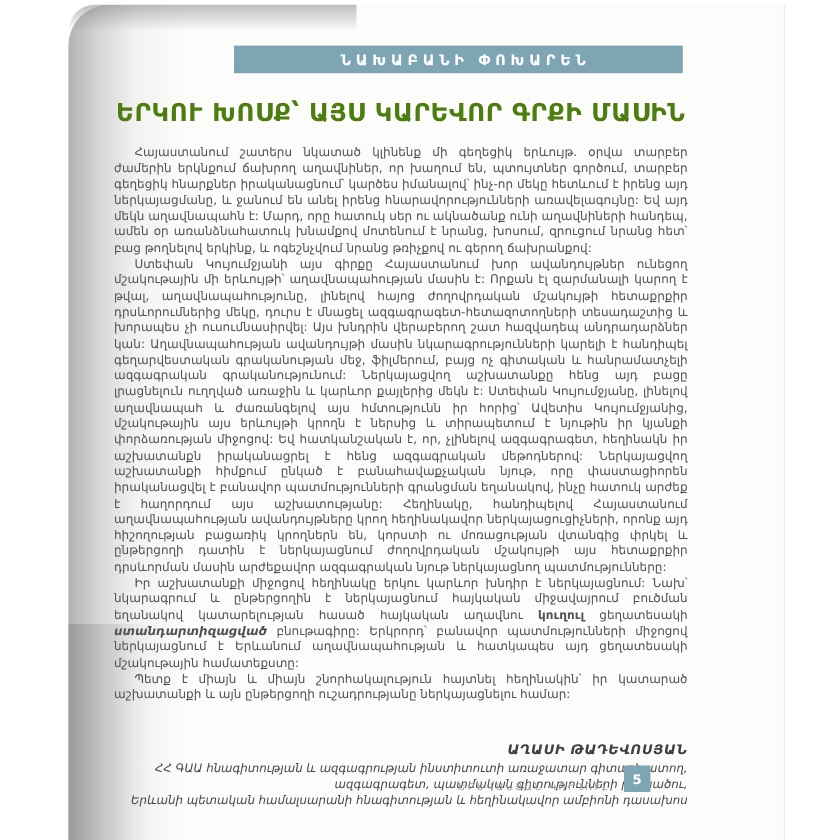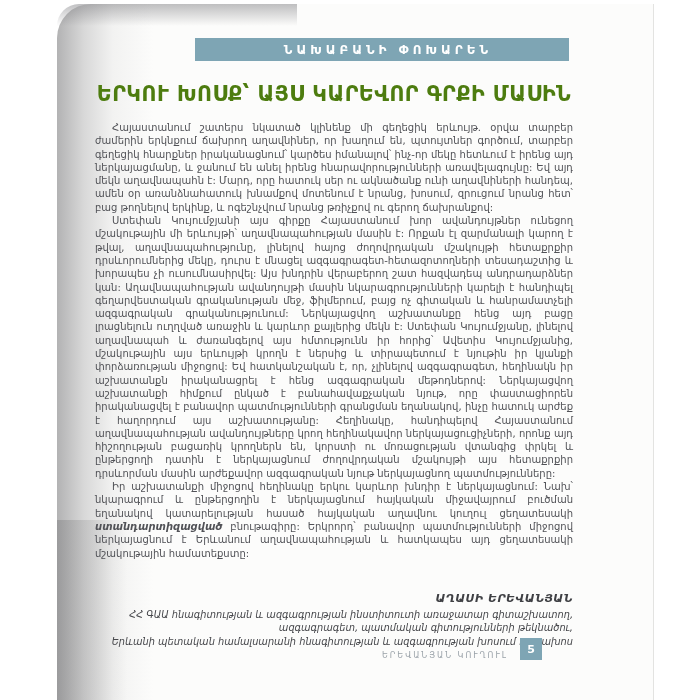--- a/index.html
+++ b/index.html
@@ -52,21 +52,21 @@
     text-align:center;
     font-size:20.5px;font-weight:bold;color:#4d7c0f;letter-spacing:0.5px;
     white-space:nowrap;
   }
   .body-text{
     margin-top:15px;
     font-size:10px;line-height:13.3px;color:#515257;
     text-align:justify;
   }
   .body-text p{margin:0;text-indent:17px;}
-  .b1{font-weight:normal;}
+  .b1{font-weight:bold;}
   .bi{font-weight:bold;font-style:italic;}
   .signature{
     margin-top:32px;
     text-align:right;color:#3f4044;
   }
   .sig-name{
     font-size:11px;font-weight:bold;font-style:italic;letter-spacing:0.5px;
     margin-bottom:3px;
   }
   .sig-role{
@@ -107,27 +107,30 @@
     <div class="body-text">
       <p>
         <span>Հայաստանում շատերս նկատած կլինենք մի գեղեցիկ երևույթ. օրվա տարբեր ժամերին երկնքում ճախրող աղավնիներ, որ խաղում են, պտույտներ գործում, տարբեր գեղեցիկ հնարքներ իրականացնում՝ կարծես իմանալով՝ ինչ-որ մեկը հետևում է իրենց այդ ներկայացմանը, և ջանում են անել իրենց հնարավորությունների առավելագույնը: Եվ այդ մեկն աղավնապահն է: Մարդ, որը հատուկ սեր ու ակնածանք ունի աղավնիների հանդեպ, ամեն օր առանձնահատուկ խնամքով մոտենում է նրանց, խոսում, զրուցում նրանց հետ՝ բաց թողնելով երկինք, և ոգեշնչվում նրանց թռիչքով ու գերող ճախրանքով:</span>
       </p>
       <p>
         <span>Ստեփան Կույումջյանի այս գիրքը Հայաստանում խոր ավանդույթներ ունեցող մշակութային մի երևույթի՝ աղավնապահության մասին է: Որքան էլ զարմանալի կարող է թվալ, աղավնապահությունը, լինելով հայոց ժողովրդական մշակույթի հետաքրքիր դրսևորումներից մեկը, դուրս է մնացել ազգագրագետ-հետազոտողների տեսադաշտից և խորապես չի ուսումնասիրվել: Այս խնդրին վերաբերող շատ հազվադեպ անդրադարձներ կան: Աղավնապահության ավանդույթի մասին նկարագրությունների կարելի է հանդիպել գեղարվեստական գրականության մեջ, ֆիլմերում, բայց ոչ գիտական և հանրամատչելի ազգագրական գրականությունում: Ներկայացվող աշխատանքը հենց այդ բացը լրացնելուն ուղղված առաջին և կարևոր քայլերից մեկն է: Ստեփան Կույումջյանը, լինելով աղավնապահ և ժառանգելով այս հմտությունն իր հորից՝ Ավետիս Կույումջյանից, մշակութային այս երևույթի կրողն է ներսից և տիրապետում է նյութին իր կյանքի փորձառության միջոցով: Եվ հատկանշական է, որ, չլինելով ազգագրագետ, հեղինակն իր աշխատանքն իրականացրել է հենց ազգագրական մեթոդներով: Ներկայացվող աշխատանքի հիմքում ընկած է բանահավաքչական նյութ, որը փաստացիորեն իրականացվել է բանավոր պատմությունների գրանցման եղանակով, ինչը հատուկ արժեք է հաղորդում այս աշխատությանը: Հեղինակը, հանդիպելով Հայաստանում աղավնապահության ավանդույթները կրող հեղինակավոր ներկայացուցիչների, որոնք այդ հիշողության բացառիկ կրողներն են, կորստի ու մոռացության վտանգից փրկել և ընթերցողի դատին է ներկայացնում ժողովրդական մշակույթի այս հետաքրքիր դրսևորման մասին արժեքավոր ազգագրական նյութ ներկայացնող պատմությունները:</span>
       </p>
       <p>
         <span>Իր աշխատանքի միջոցով հեղինակը երկու կարևոր խնդիր է ներկայացնում: Նախ՝ նկարագրում և ընթերցողին է ներկայացնում հայկական միջավայրում բուծման եղանակով կատարելության հասած հայկական աղավնու </span><span class="b1">կուղուլ</span><span> ցեղատեսակի </span><span class="bi">ստանդարտիզացված</span><span> բնութագիրը: Երկրորդ՝ բանավոր պատմությունների միջոցով ներկայացնում է Երևանում աղավնապահության և հատկապես այդ ցեղատեսակի մշակութային համատեքստը:</span>
       </p>
+      <p>
+        <span>Պետք է միայն և միայն շնորհակալություն հայտնել հեղինակին՝ իր կատարած աշխատանքի և այն ընթերցողի ուշադրությանը ներկայացնելու համար:</span>
+      </p>
     </div>
 
     <div class="signature">
-      <div class="sig-name">ԱՂԱՍԻ ԵՐԵՎԱՆՅԱՆ</div>
+      <div class="sig-name">ԱՂԱՍԻ ԹԱԴԵՎՈՍՅԱՆ</div>
       <div class="sig-role">ՀՀ ԳԱԱ հնագիտության և ազգագրության ինստիտուտի առաջատար գիտաշխատող,</div>
       <div class="sig-role">ազգագրագետ, պատմական գիտությունների թեկնածու,</div>
-      <div class="sig-role">Երևանի պետական համալսարանի հնագիտության և ազգագրության խոսում դասախոս</div>
+      <div class="sig-role">Երևանի պետական համալսարանի հնագիտության և հեղինակավոր ամբիոնի դասախոս</div>
     </div>
 
   </div>
 </div>
 
 <div class="footer">
   <div class="footer-inner">
     <span class="running-title">ԵՐԵՎԱՆՅԱՆ ԿՈՒՂՈՒԼ</span>
     <span class="page-badge" style="background: rgb(126, 165, 180);">5</span>
   </div>

